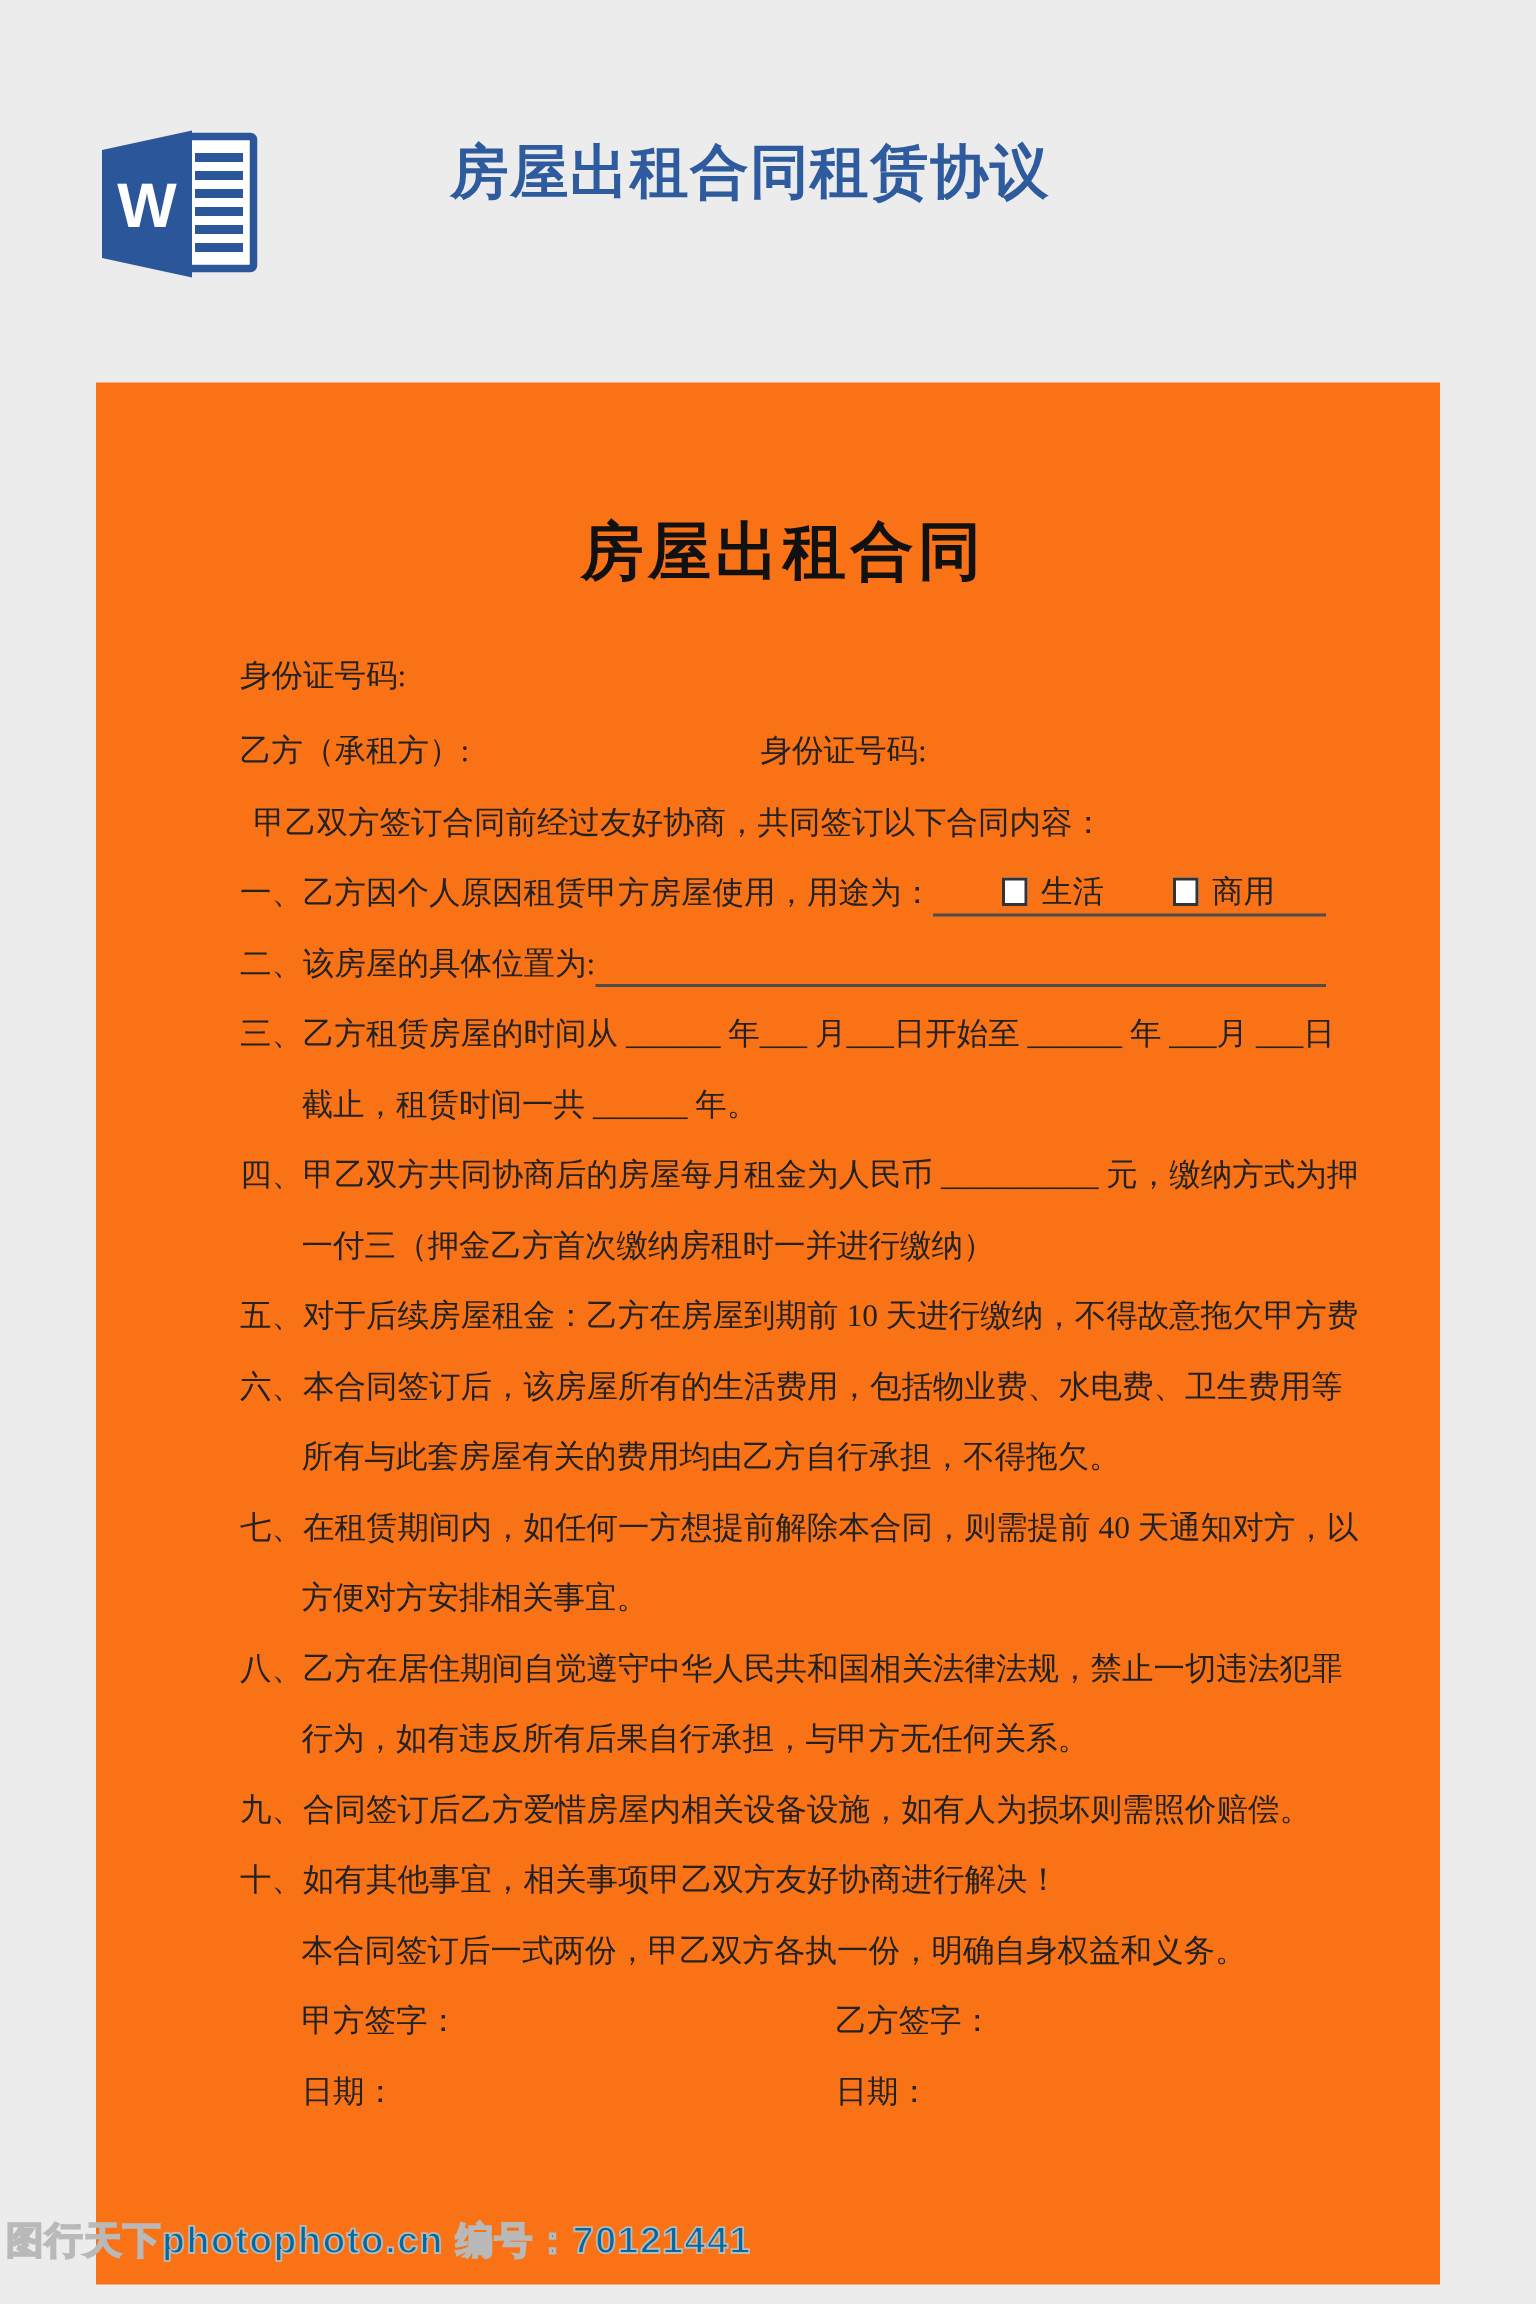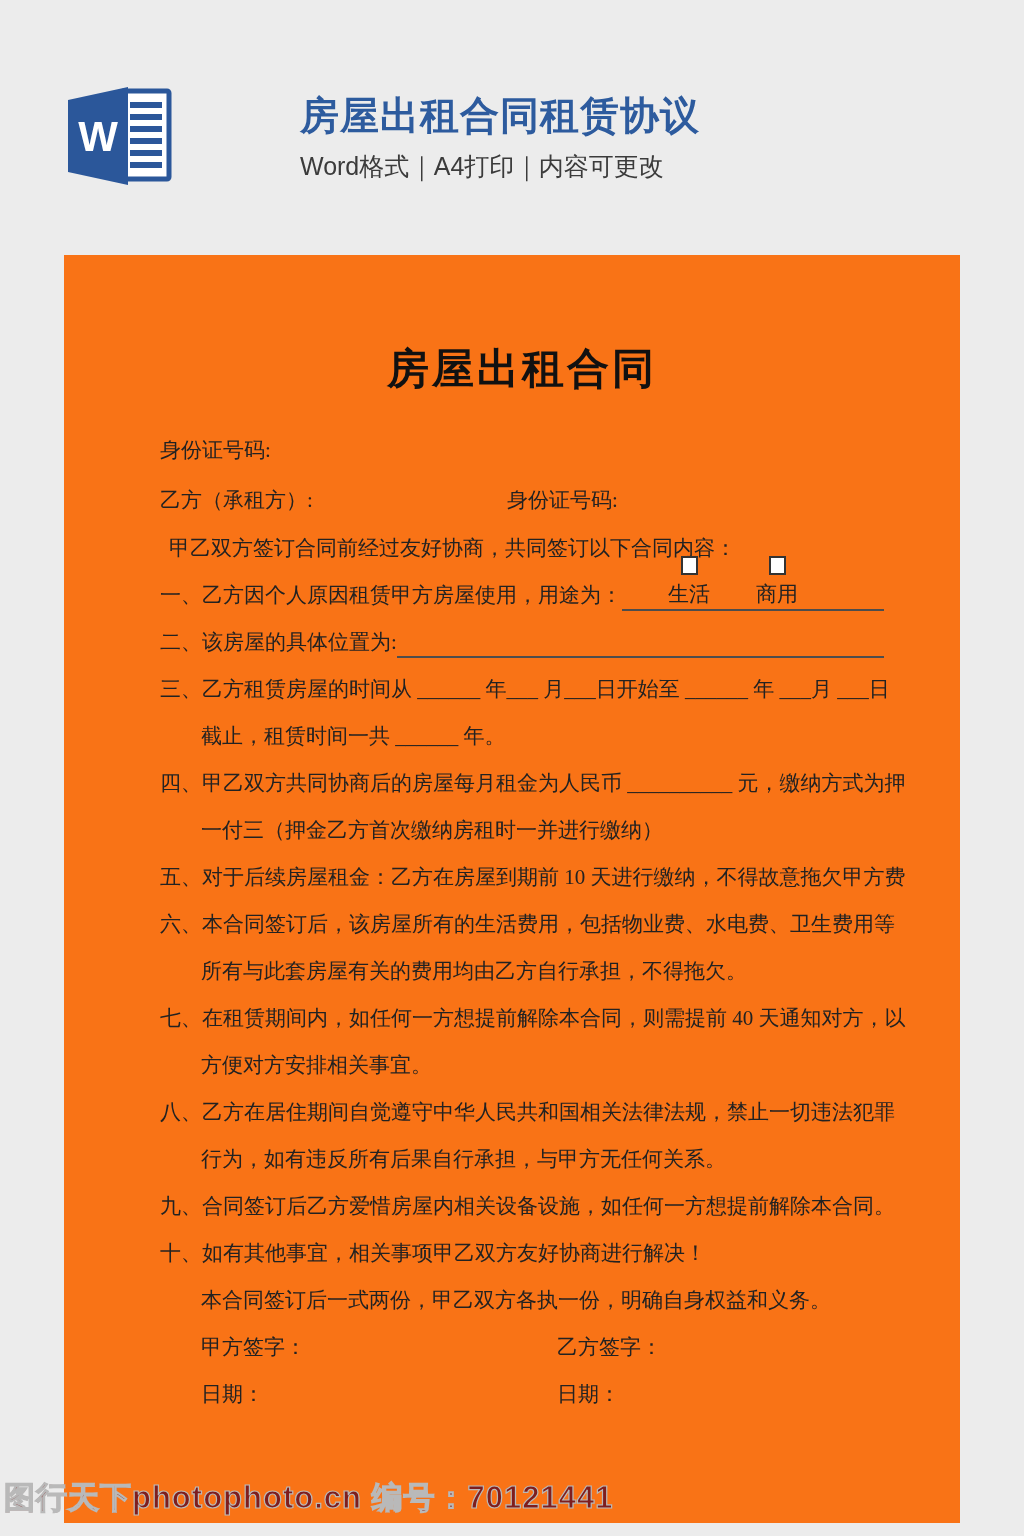--- a/index.html
+++ b/index.html
@@ -34,33 +34,33 @@
 
   .intro { height:47px; line-height:47px; font-size:21px; padding-left:9px; white-space:pre; }
 
   .clause-line { display:flex; height:47px; line-height:47px; font-size:21px; white-space:pre; }
   .clause-line.cont { padding-left:41px; }
   .fillline {
     flex:1; position:relative; align-self:flex-end;
     height:38px; margin-bottom:8px; border-bottom:2px solid #4d4d4d;
   }
   .opts { position:absolute; bottom:4px; left:46px; display:flex; gap:46px; }
-  .opt { display:flex; align-items:center; gap:9px; line-height:1; font-size:21px; white-space:normal;flex-direction:column; }
+  .opt { display:flex; align-items:center; gap:9px; line-height:1; font-size:21px; white-space:normal; }
   .box { width:17px; height:19px; border:2px solid #333; background:#fff; display:inline-block; }
 
   .closing { height:47px; line-height:47px; font-size:21px; padding-left:41px; white-space:pre; }
   .sig-row { display:flex; height:47px; line-height:47px; font-size:21px; padding-left:41px; white-space:pre; }
   .sig-cell { width:356px; }
 
   
   .watermark {
     position:absolute; left:4px; top:1477px;
     font-family:"Liberation Sans","DejaVu Sans",sans-serif;
-    font-size:31px; font-weight:bold; letter-spacing:1px;
-    color:#7f1d1d; -webkit-text-stroke:1.2px #b9b9b9;
+    font-size:25px; font-weight:bold; letter-spacing:1px;
+    color:#0369a1; -webkit-text-stroke:1.2px #b9b9b9;
   }
 </style>
 </head>
 <body>
 
 <div class="word-icon">
   <svg width="118" height="112" viewBox="0 0 118 112">
     <rect x="64" y="11" width="47" height="88" rx="2" fill="#fff" stroke="var(--wordblue,#2b579a)" stroke-width="5"></rect>
     <g stroke="var(--wordblue,#2b579a)" stroke-width="6">
       <line x1="72" y1="25" x2="104" y2="25"></line>
@@ -70,21 +70,20 @@
       <line x1="72" y1="73" x2="104" y2="73"></line>
       <line x1="72" y1="85" x2="104" y2="85"></line>
     </g>
     <polygon points="10,20 70,7 70,105 10,92" fill="var(--wordblue,#2b579a)"></polygon>
     <text x="40" y="71" font-size="42" font-weight="bold" fill="#ffffff" text-anchor="middle" font-family="Liberation Sans, DejaVu Sans, sans-serif">W</text>
   </svg>
 </div>
 
 <div class="header-text">
   <div class="header-title">房屋出租合同租赁协议</div>
-  <div class="header-sub">Word格式｜A4打印｜内容可更改</div>
 </div>
 
 <div class="page">
   <div class="doc-title">房屋出租合同</div>
 
   <div class="party-rows" id="party-rows">
       <div class="party-row"><span class="id-label">身份证号码:</span></div>
       <div class="party-row"><span class="party-label">乙方（承租方）:</span><span class="id-label">身份证号码:</span></div>
     </div>
 
@@ -103,21 +102,21 @@
       <div class="clause-line cont"><span class="txt">截止，租赁时间一共 ______ 年。</span></div>
       <div class="clause-line"><span class="num">四、</span><span class="txt">甲乙双方共同协商后的房屋每月租金为人民币 __________ 元，缴纳方式为押</span></div>
       <div class="clause-line cont"><span class="txt">一付三（押金乙方首次缴纳房租时一并进行缴纳）</span></div>
       <div class="clause-line"><span class="num">五、</span><span class="txt">对于后续房屋租金：乙方在房屋到期前 10 天进行缴纳，不得故意拖欠甲方费</span></div>
       <div class="clause-line"><span class="num">六、</span><span class="txt">本合同签订后，该房屋所有的生活费用，包括物业费、水电费、卫生费用等</span></div>
       <div class="clause-line cont"><span class="txt">所有与此套房屋有关的费用均由乙方自行承担，不得拖欠。</span></div>
       <div class="clause-line"><span class="num">七、</span><span class="txt">在租赁期间内，如任何一方想提前解除本合同，则需提前 40 天通知对方，以</span></div>
       <div class="clause-line cont"><span class="txt">方便对方安排相关事宜。</span></div>
       <div class="clause-line"><span class="num">八、</span><span class="txt">乙方在居住期间自觉遵守中华人民共和国相关法律法规，禁止一切违法犯罪</span></div>
       <div class="clause-line cont"><span class="txt">行为，如有违反所有后果自行承担，与甲方无任何关系。</span></div>
-      <div class="clause-line"><span class="num">九、</span><span class="txt">合同签订后乙方爱惜房屋内相关设备设施，如任何一方想提前解除本合同。</span></div>
+      <div class="clause-line"><span class="num">九、</span><span class="txt">合同签订后乙方爱惜房屋内相关设备设施，如有人为损坏则需照价赔偿。</span></div>
       <div class="clause-line"><span class="num">十、</span><span class="txt">如有其他事宜，相关事项甲乙双方友好协商进行解决！</span></div>
     </div>
 
   <p class="closing">本合同签订后一式两份，甲乙双方各执一份，明确自身权益和义务。</p>
 
   <div class="sig-row">
     <span class="sig-cell">甲方签字：</span>
     <span>乙方签字：</span>
   </div>
   <div class="sig-row">

